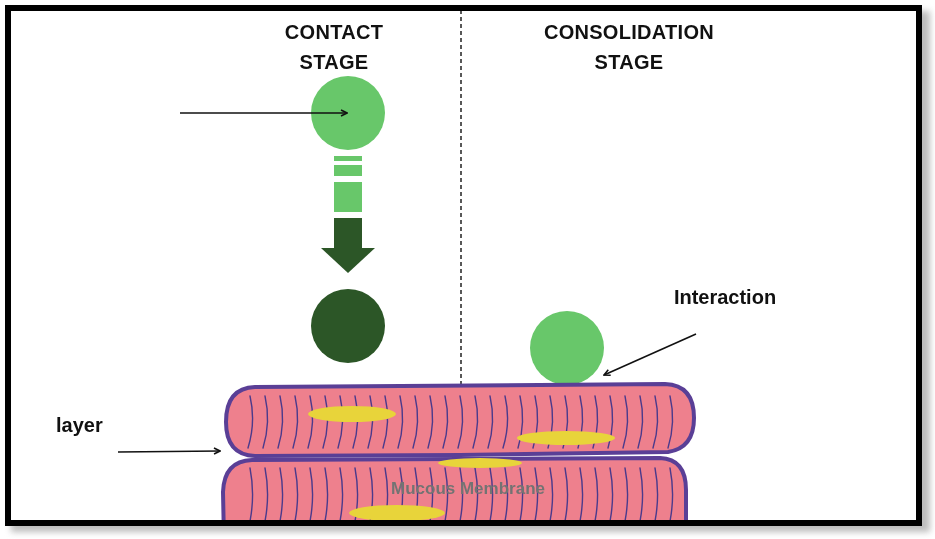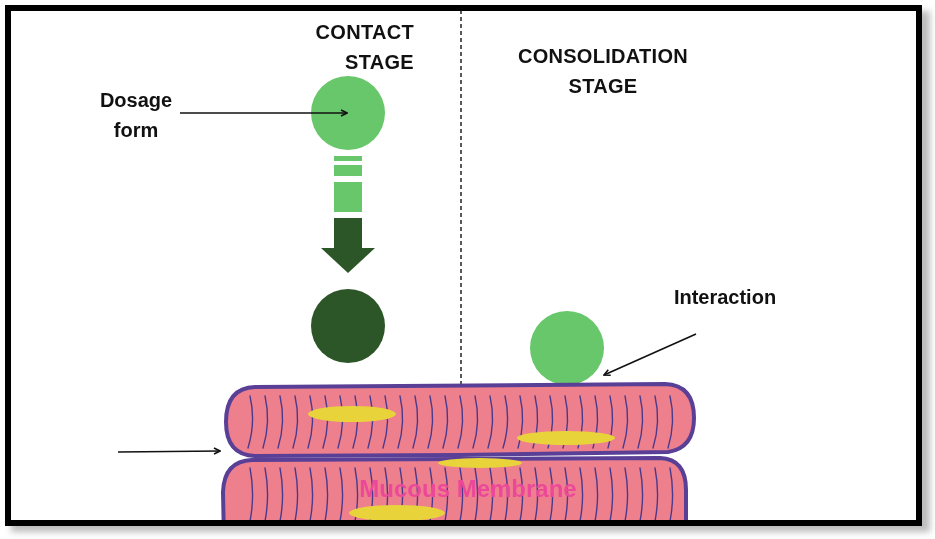--- a/index.html
+++ b/index.html
@@ -47,22 +47,22 @@
       text-align: center;
       line-height: 30px;
       font-size: 20px;
       white-space: nowrap;
     }
     .label.stage {
       font-size: 20px;
       letter-spacing: 0.3px;
     }
     .label.membrane {
-      color: #ec4899;
-      font-size: 24px;
+      color: #737373;
+      font-size: 17px;
     }
   </style>
 </head>
 <body>
 
 <div id="frame-shadow"></div>
 <div id="frame">
   <div id="diagram">
     <svg width="935" height="539" viewBox="0 0 935 539" xmlns="http://www.w3.org/2000/svg">
       <defs>
@@ -162,32 +162,29 @@
           </g>
       </g>
 
       <ellipse class="nucleus" cx="352" cy="414" rx="44" ry="8" fill="#e8d43a"></ellipse>
       <ellipse class="nucleus" cx="566" cy="438" rx="49" ry="7" fill="#e8d43a"></ellipse>
       <ellipse class="nucleus" cx="480" cy="463" rx="42" ry="5" fill="#e8d43a"></ellipse>
       <ellipse class="nucleus" cx="397" cy="513" rx="48" ry="8" fill="#e8d43a"></ellipse>
     </svg>
 
     
-    <div class="label stage" style="left:254px; top:17px; width:160px;text-align:right;">
+    <div class="label stage" style="left:254px; top:17px; width:160px;">
       <div>CONTACT</div>
       <div>STAGE</div>
     </div>
-    <div class="label stage" style="left:503px; top:17px; width:200px;margin-top:24px;">
+    <div class="label stage" style="left:529px; top:17px; width:200px;">
       <div>CONSOLIDATION</div>
       <div>STAGE</div>
-    </div>
-    <div class="label" style="left:86px; top:85px; width:100px;">
-      <div>Dosage</div>
-      <div>form</div>
     </div>
     <div class="label" style="left:660px; top:282px; width:130px;">
       <div>Interaction</div>
     </div>
     <div class="label" style="left:46px; top:410px; width:100px;">
+      <div style="text-align:left; padding-left:10px;">layer</div>
     </div>
     <div class="label membrane" style="left:358px; top:474px; width:220px;">Mucous Membrane</div>
   </div>
 </div>
 
 </body></html>

